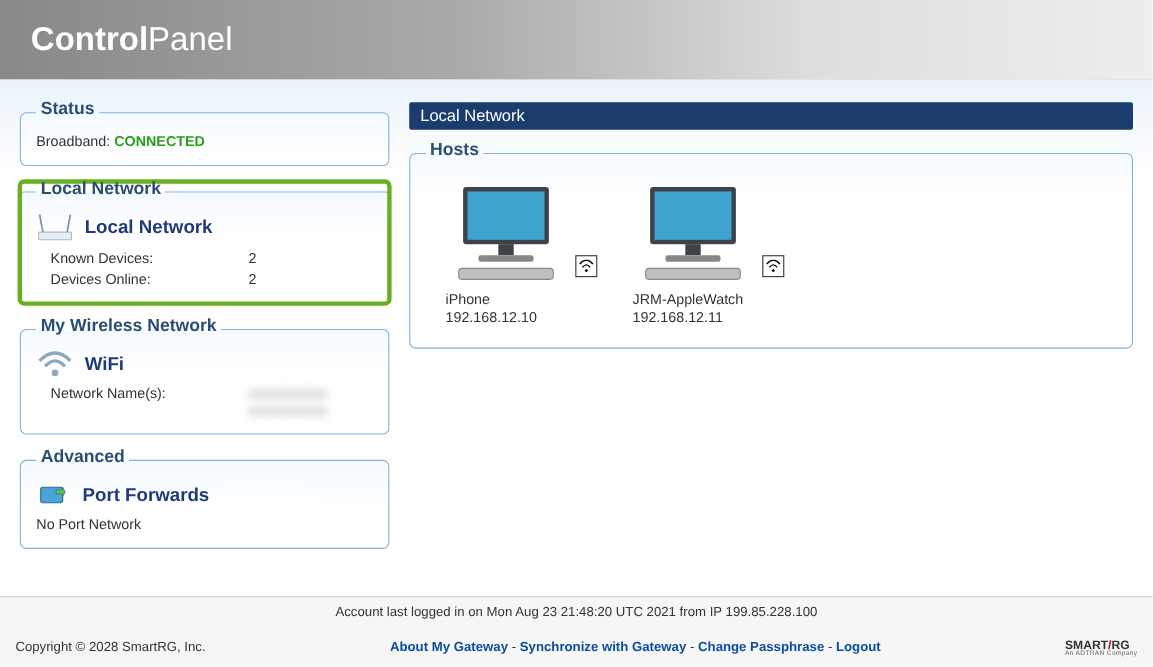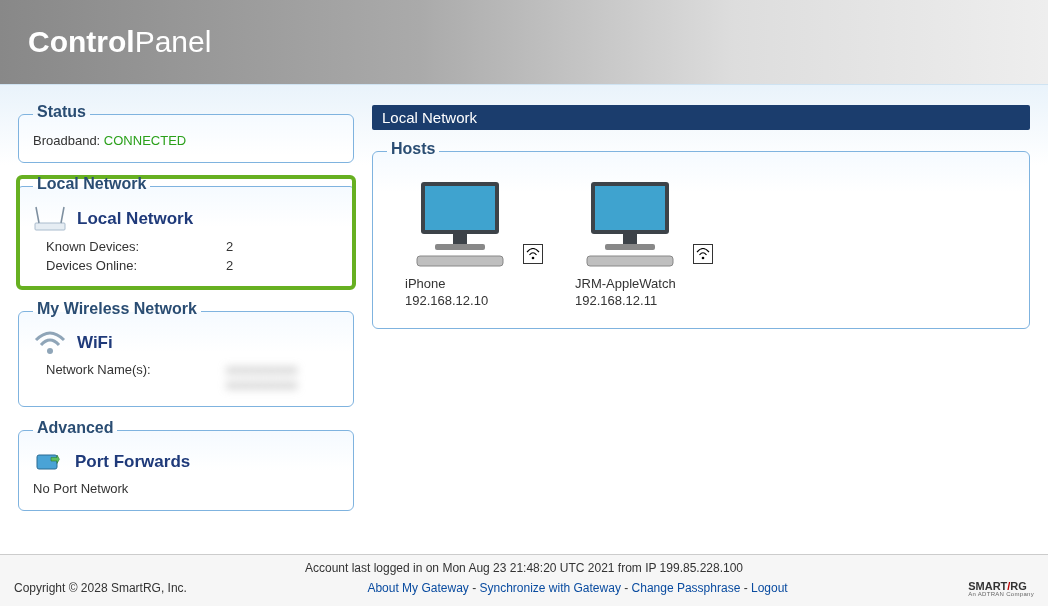--- a/index.html
+++ b/index.html
@@ -4,21 +4,21 @@
 <style>
   * { box-sizing: border-box; margin: 0; padding: 0; }
   body {
     font-family: Arial, Helvetica, sans-serif;
     font-size: 13px;
     color: #333;
     background: #fff;
     width: 1048px;
   }
   .header {
-    height: 84px;
+    height: 72px;
     background: linear-gradient(to right, #888 0%, #aaa 40%, #ddd 70%, #eee 100%);
     position: relative;
     padding-left: 28px;
     display: flex;
     align-items: center;
   }
   .header-title {
     color: #fff;
     font-size: 30px;
     font-weight: 300;
@@ -53,21 +53,21 @@
     color: #2a4d73;
     font-weight: bold;
     font-size: 16px;
     padding: 0 4px;
     background: transparent;
     position: relative;
     top: -2px;
   }
 
   .status-line { font-size: 13px; color: #333; }
-  .status-connected { color: #2aa01a; font-weight: 400; }
+  .status-connected { color: #2aa01a; font-weight: 700; }
 
   .panel-head {
     display: flex;
     align-items: center;
     gap: 10px;
     margin-bottom: 6px;
   }
   .panel-head .title {
     color: #1f3a7a;
     font-size: 17px;
@@ -121,29 +121,29 @@
 
   .footer {
     border-top: 1px solid #ccc;
     background: #f6f6f6;
     padding: 6px 14px 10px;
     font-size: 12px;
     color: #333;
   }
   .footer .login-line {
     text-align: center;
-    margin-bottom: 4px;
+    margin-bottom: 16px;
   }
   .footer-bottom {
     display: flex;
     justify-content: space-between;
     align-items: center;
   }
   .footer a { color: #0a4ca0; text-decoration: none; }
-  .footer-links a { margin: 0; }
+  .footer-links a { margin: 0; font-weight: bold; }
   .brand-mark { font-weight: bold; font-size: 11px; color:#333;}
   .brand-mark .o { color:#b00;}
   .brand-sub { font-size:6px; color:#666; letter-spacing:0.3px; display:block; margin-top:-2px; text-align:right;}
 
   
   svg { display:block; }
 </style>
 </head>
 <body>
 

